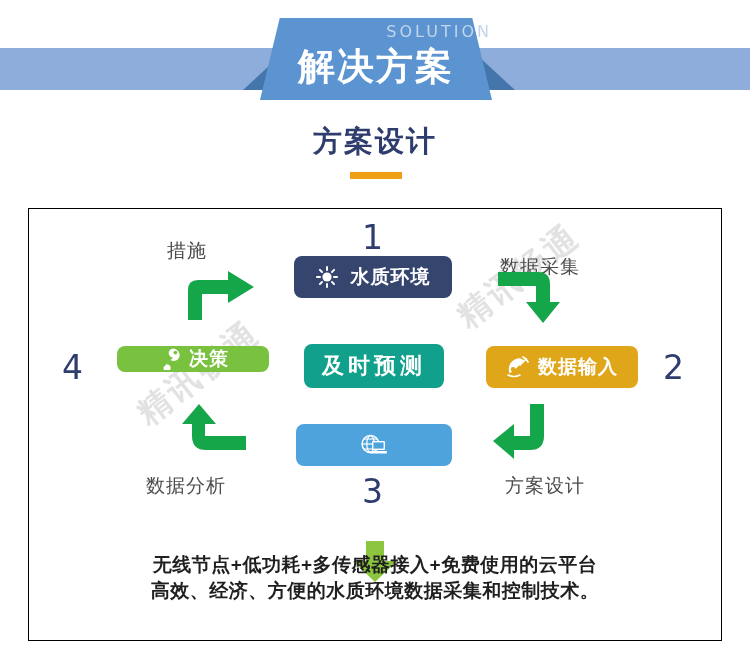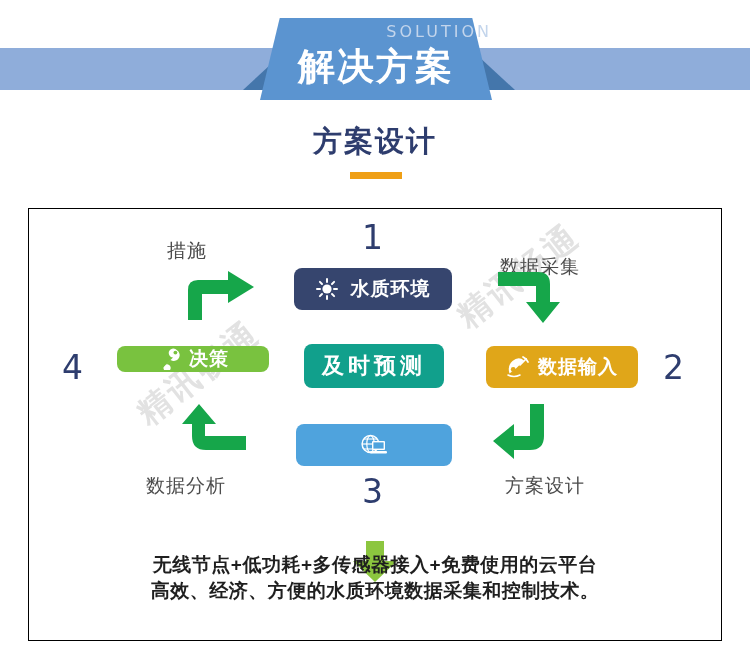--- a/index.html
+++ b/index.html
@@ -136,21 +136,21 @@
     gap: 8px;
     border-radius: 8px;
     color: #ffffff;
     font-size: 19px;
     font-weight: bold;
     letter-spacing: 1px;
     white-space: nowrap;
   }
   .chip .ic { display: flex; align-items: center; }
 
-  .chip-water  { left: 294px; top: 268px; width: 158px; height: 42px; background: #36456e; gap: 13px; }
+  .chip-water  { left: 294px; top: 256px; width: 158px; height: 42px; background: #36456e; gap: 13px; }
   .chip-input  { left: 486px; top: 346px; width: 152px; height: 42px; background: #e0a619; }
   .chip-output { left: 296px; top: 424px; width: 156px; height: 42px; background: #4fa3dd; }
   .chip-decide { left: 117px; top: 346px; width: 152px; height: 26px; background: #79c23f; }
   .chip-center { left: 304px; top: 344px; width: 140px; height: 44px; background: #11a08c;
                  font-size: 22px; letter-spacing: 4px; }
 
   
   .num {
     position: absolute;
     font-size: 33px;

